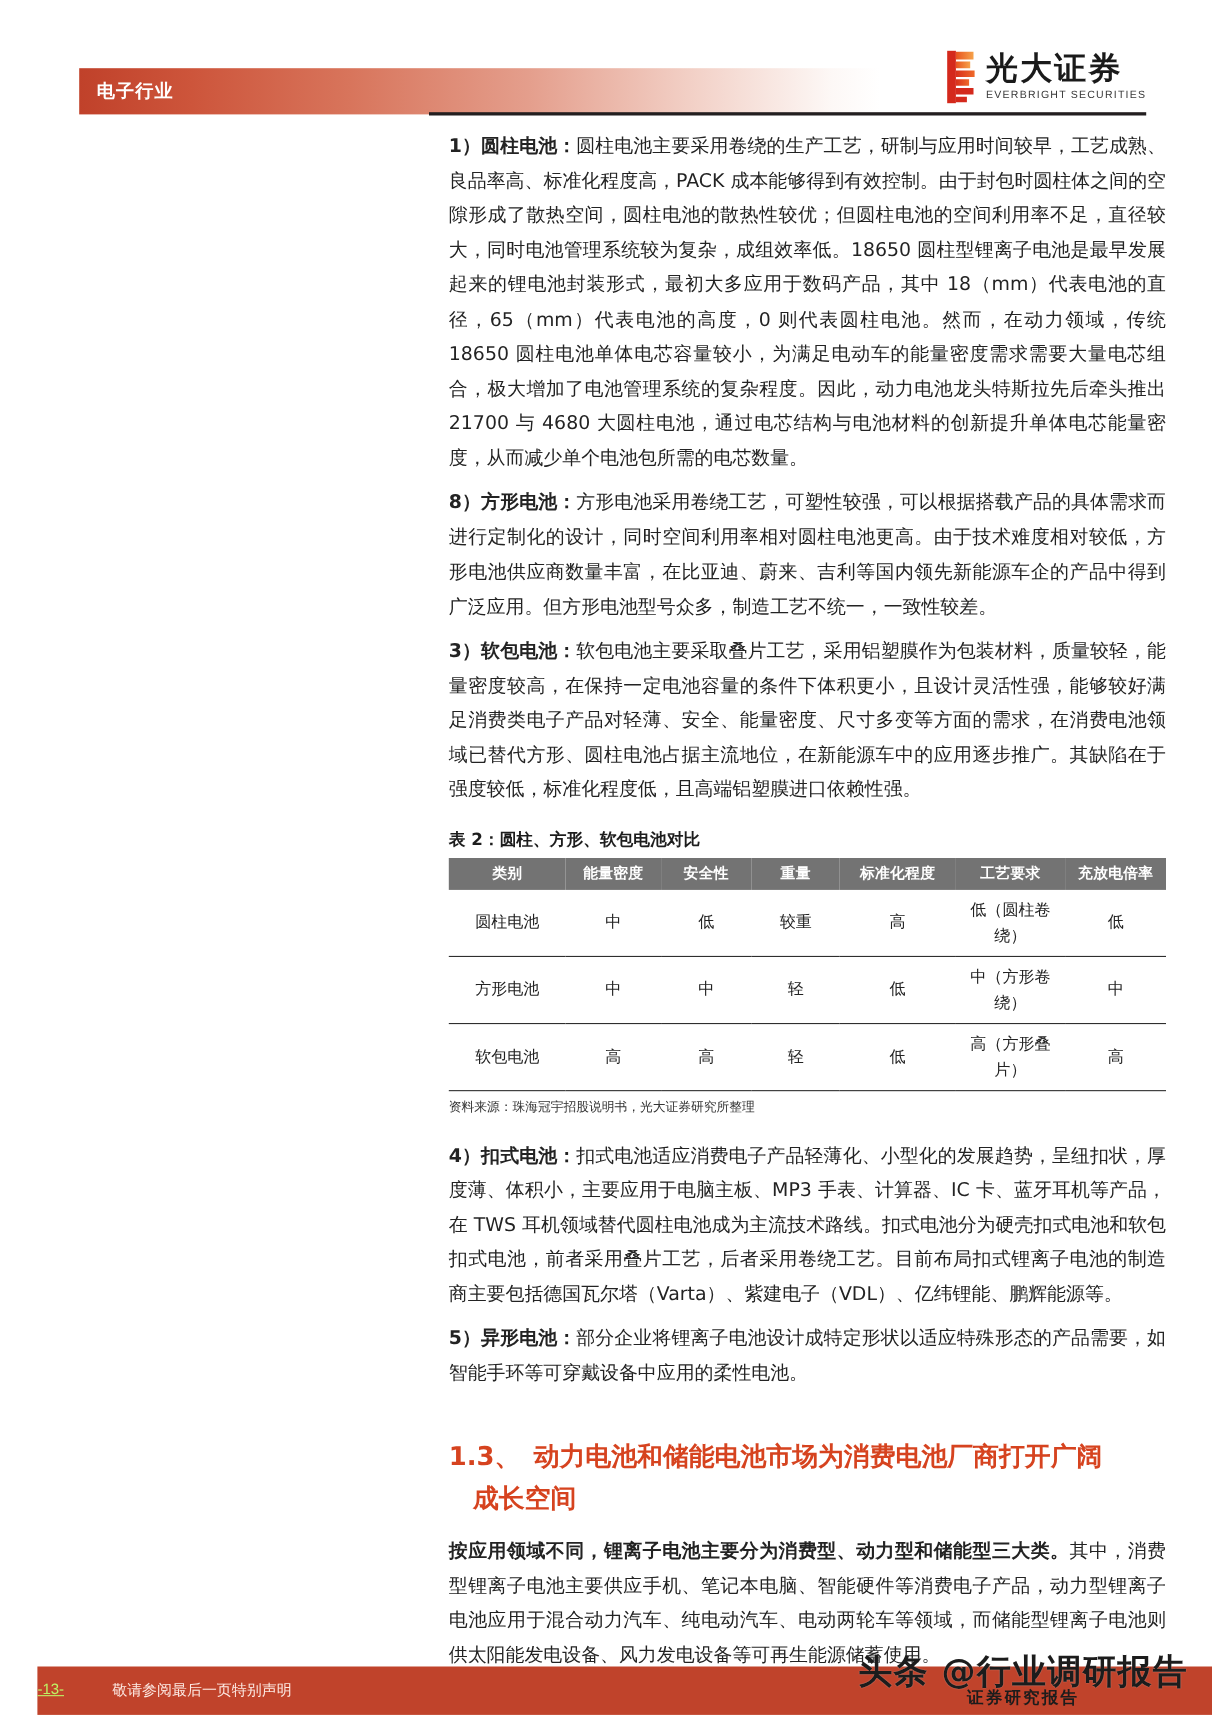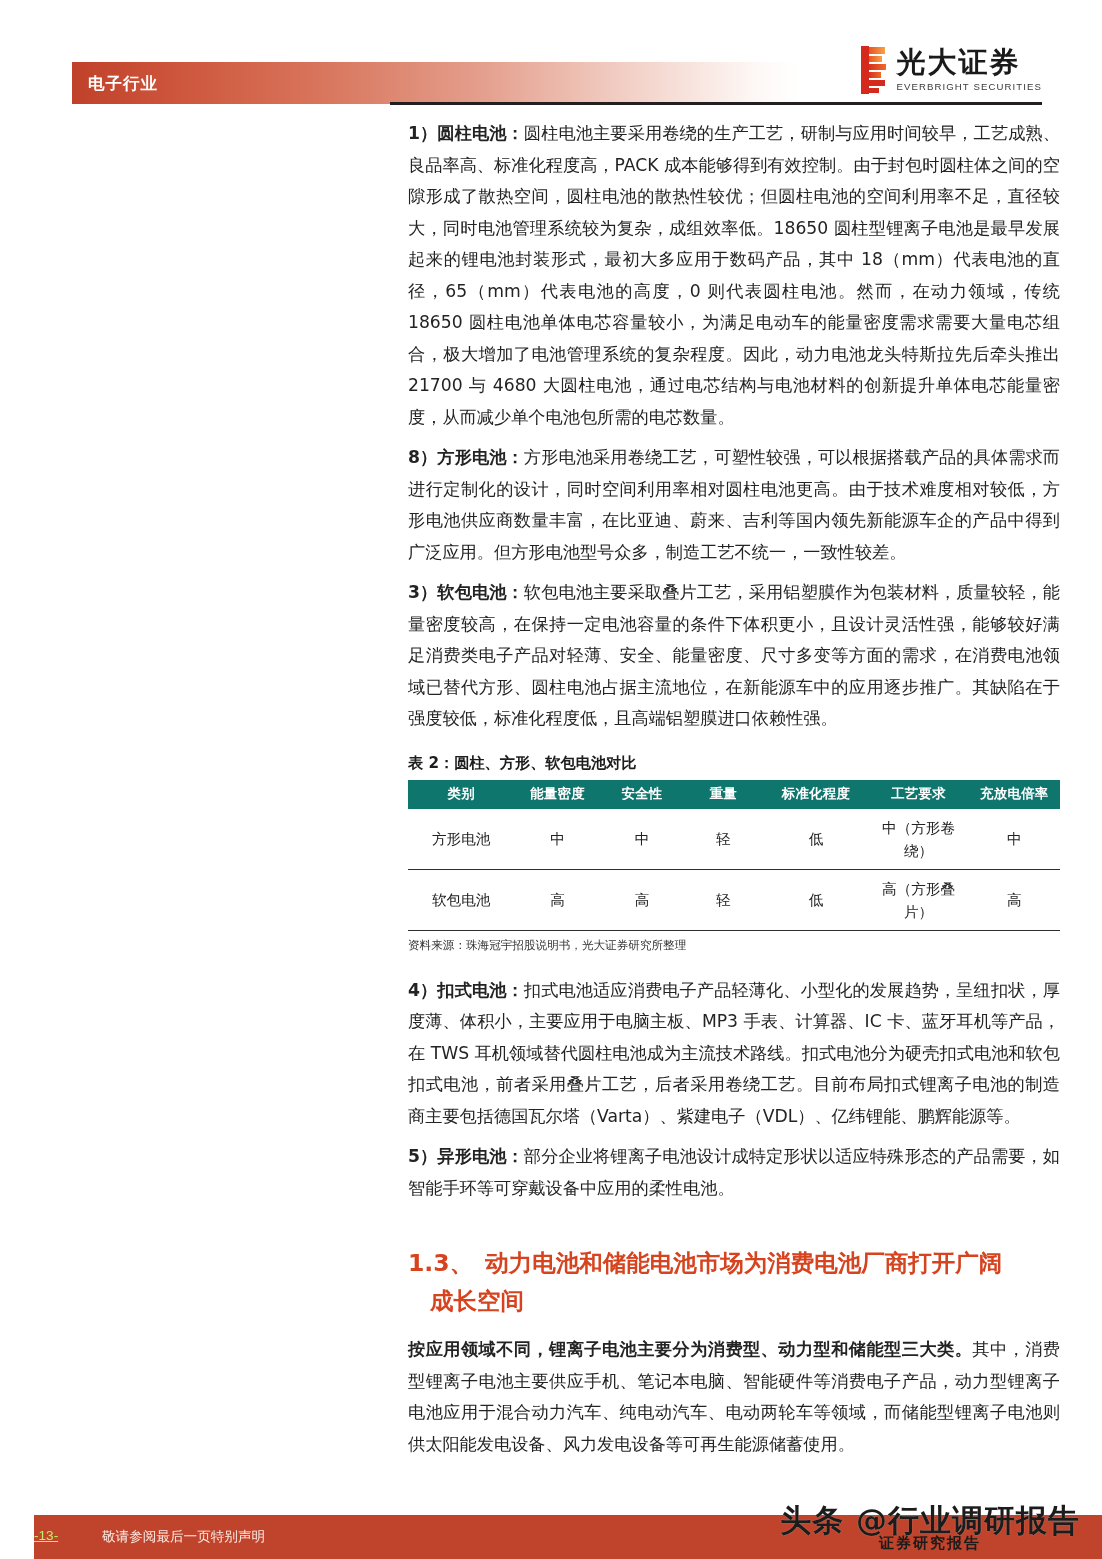--- a/index.html
+++ b/index.html
@@ -110,21 +110,21 @@
     color: #1d1d1d;
     margin-bottom: 6px;
     font-family: "DejaVu Sans", sans-serif;
   }
   table.cmp {
     border-collapse: collapse;
     width: 652px;
     table-layout: fixed;
   }
   table.cmp thead th {
-    background: #0f766e;
+    background: #737373;
     color: #ffffff;
     font-size: 13.4px;
     font-weight: bold;
     height: 29px;
     text-align: center;
     vertical-align: middle;
     font-family: "DejaVu Sans", sans-serif;
     letter-spacing: 0.3px;
     padding: 0 2px;
   }
@@ -286,20 +286,29 @@
             <th class="col-b">能量密度</th>
             <th class="col-c">安全性</th>
             <th class="col-d">重量</th>
             <th class="col-e">标准化程度</th>
             <th class="col-f">工艺要求</th>
             <th class="col-g">充放电倍率</th>
           </tr>
         </thead>
         <tbody>
           <tr>
+            <td>圆柱电池</td>
+            <td>中</td>
+            <td>低</td>
+            <td>较重</td>
+            <td>高</td>
+            <td>低（圆柱卷绕）</td>
+            <td>低</td>
+          </tr>
+          <tr>
             <td>方形电池</td>
             <td>中</td>
             <td>中</td>
             <td>轻</td>
             <td>低</td>
             <td>中（方形卷绕）</td>
             <td>中</td>
           </tr>
           <tr>
             <td>软包电池</td>

